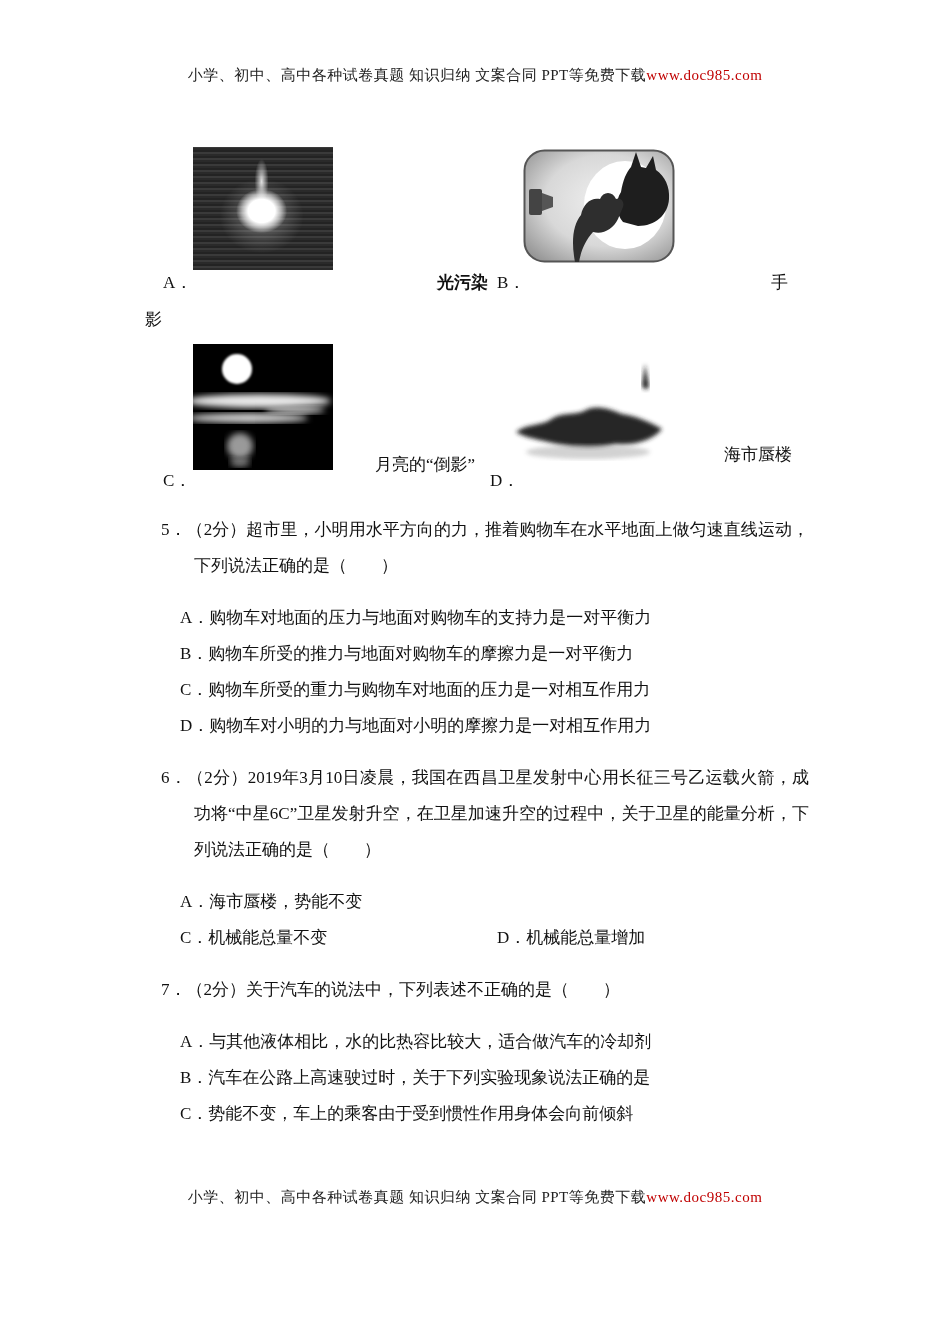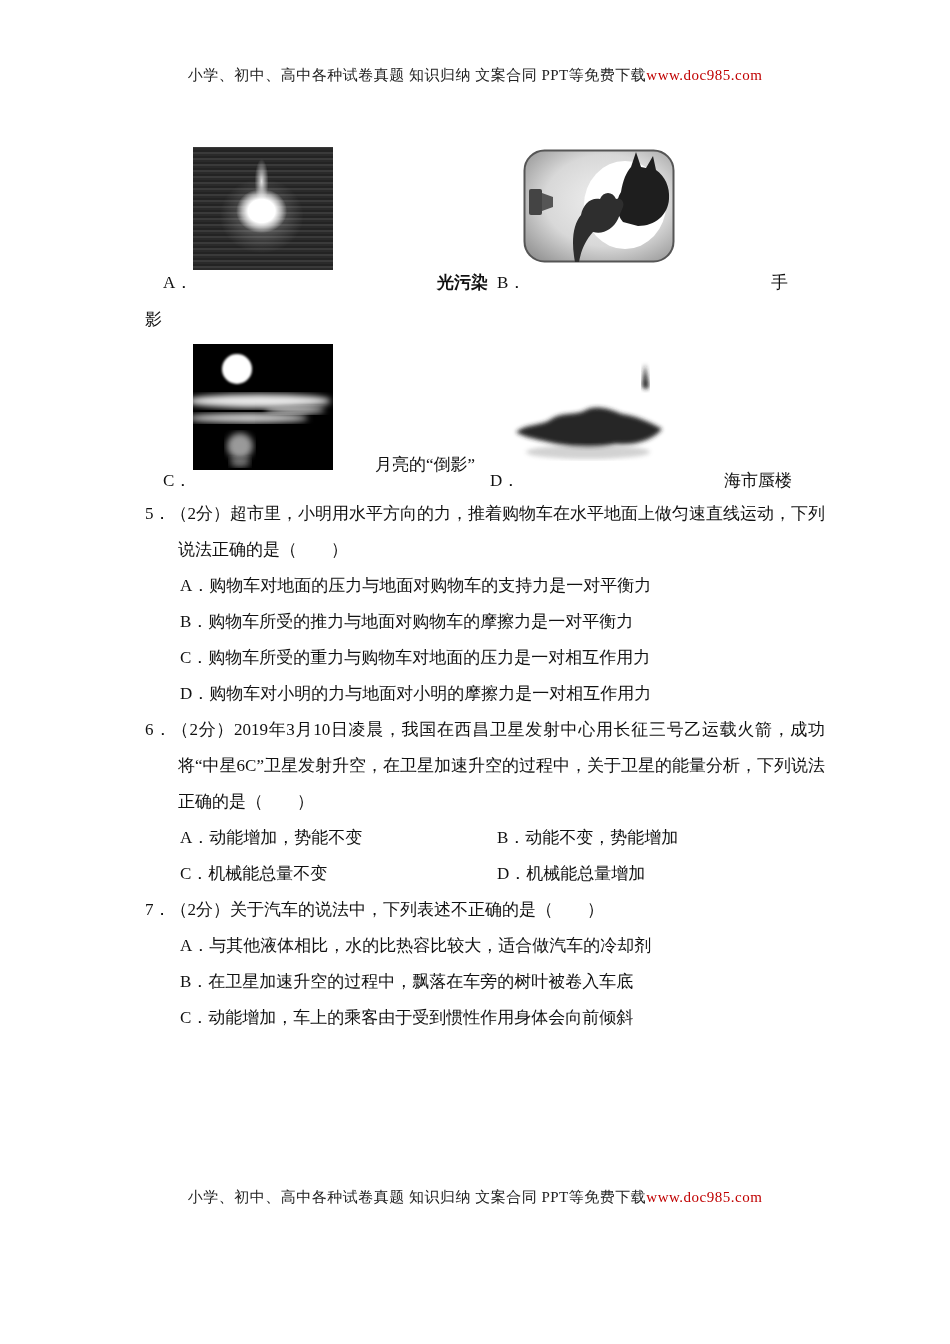--- a/index.html
+++ b/index.html
@@ -39,21 +39,21 @@
     background-color:#2a2a2a;
   }
   .questions{
     position:absolute;
     left:145px; top:496px; width:680px;
     font-size:17px;
     line-height:36px;
     text-align:justify;
   }
   .stem{
-    margin:0;
+    margin:16px;
     padding-left:33px;
     text-indent:-33px;
   }
   .opt{margin:0 0 0 35px;}
   .opt-row{display:flex; margin-left:35px;}
   .opt-col1{width:317px; flex:0 0 auto;}
   .ftr-pos{top:1188px;}
   .hdr-pos{top:66px;}
 </style>
 </head>
@@ -115,44 +115,43 @@
 
   <span class="cap" style="left:163px; top:271px;">A．</span>
   <span class="cap" style="left:437px; top:271px;font-weight:bold;">光污染</span>
   <span class="cap" style="left:497px; top:271px;">B．</span>
   <span class="cap" style="left:771px; top:271px;">手</span>
   <span class="cap" style="left:145px; top:308px;">影</span>
 
   <span class="cap" style="left:163px; top:469px;">C．</span>
   <span class="cap" style="left:375px; top:453px;">月亮的“倒影”</span>
   <span class="cap" style="left:490px; top:469px;">D．</span>
-  <span class="cap" style="left:724px; top:469px;font-family:Liberation Serif, serif;">海市蜃楼</span>
+  <span class="cap" style="left:724px; top:443px;font-family:Liberation Serif, serif;">海市蜃楼</span>
 
   <div class="questions">
 
     <p class="stem">5．（2分）超市里，小明用水平方向的力，推着购物车在水平地面上做匀速直线运动，下列说法正确的是（　　）</p>
     <p class="opt">A．购物车对地面的压力与地面对购物车的支持力是一对平衡力</p>
     <p class="opt">B．购物车所受的推力与地面对购物车的摩擦力是一对平衡力</p>
     <p class="opt">C．购物车所受的重力与购物车对地面的压力是一对相互作用力</p>
     <p class="opt">D．购物车对小明的力与地面对小明的摩擦力是一对相互作用力</p>
 
     <p class="stem">6．（2分）2019年3月10日凌晨，我国在西昌卫星发射中心用长征三号乙运载火箭，成功将“中星6C”卫星发射升空，在卫星加速升空的过程中，关于卫星的能量分析，下列说法正确的是（　　）</p>
     <div class="opt-row">
-      <span class="opt-col1">A．动能增加，势能不变</span>
-      <span>B．动能不变，势能增加</span>
+      <span class="opt-col1">A．海市蜃楼，势能不变</span>
     </div>
     <div class="opt-row">
       <span class="opt-col1">C．机械能总量不变</span>
       <span>D．机械能总量增加</span>
     </div>
 
     <p class="stem">7．（2分）关于汽车的说法中，下列表述不正确的是（　　）</p>
     <p class="opt">A．与其他液体相比，水的比热容比较大，适合做汽车的冷却剂</p>
-    <p class="opt">B．在卫星加速升空的过程中，飘落在车旁的树叶被卷入车底</p>
-    <p class="opt">C．动能增加，车上的乘客由于受到惯性作用身体会向前倾斜</p>
+    <p class="opt">B．汽车在公路上高速驶过时，关于下列实验现象说法正确的是</p>
+    <p class="opt">C．势能不变，车上的乘客由于受到惯性作用身体会向前倾斜</p>
 
   </div>
 
   <div class="hdr ftr-pos">
     <span>小学、初中、高中各种试卷真题 知识归纳 文案合同 PPT等免费下载</span><span class="link">www.doc985.com</span>
   </div>
 
 </div>
 
 </body></html>

